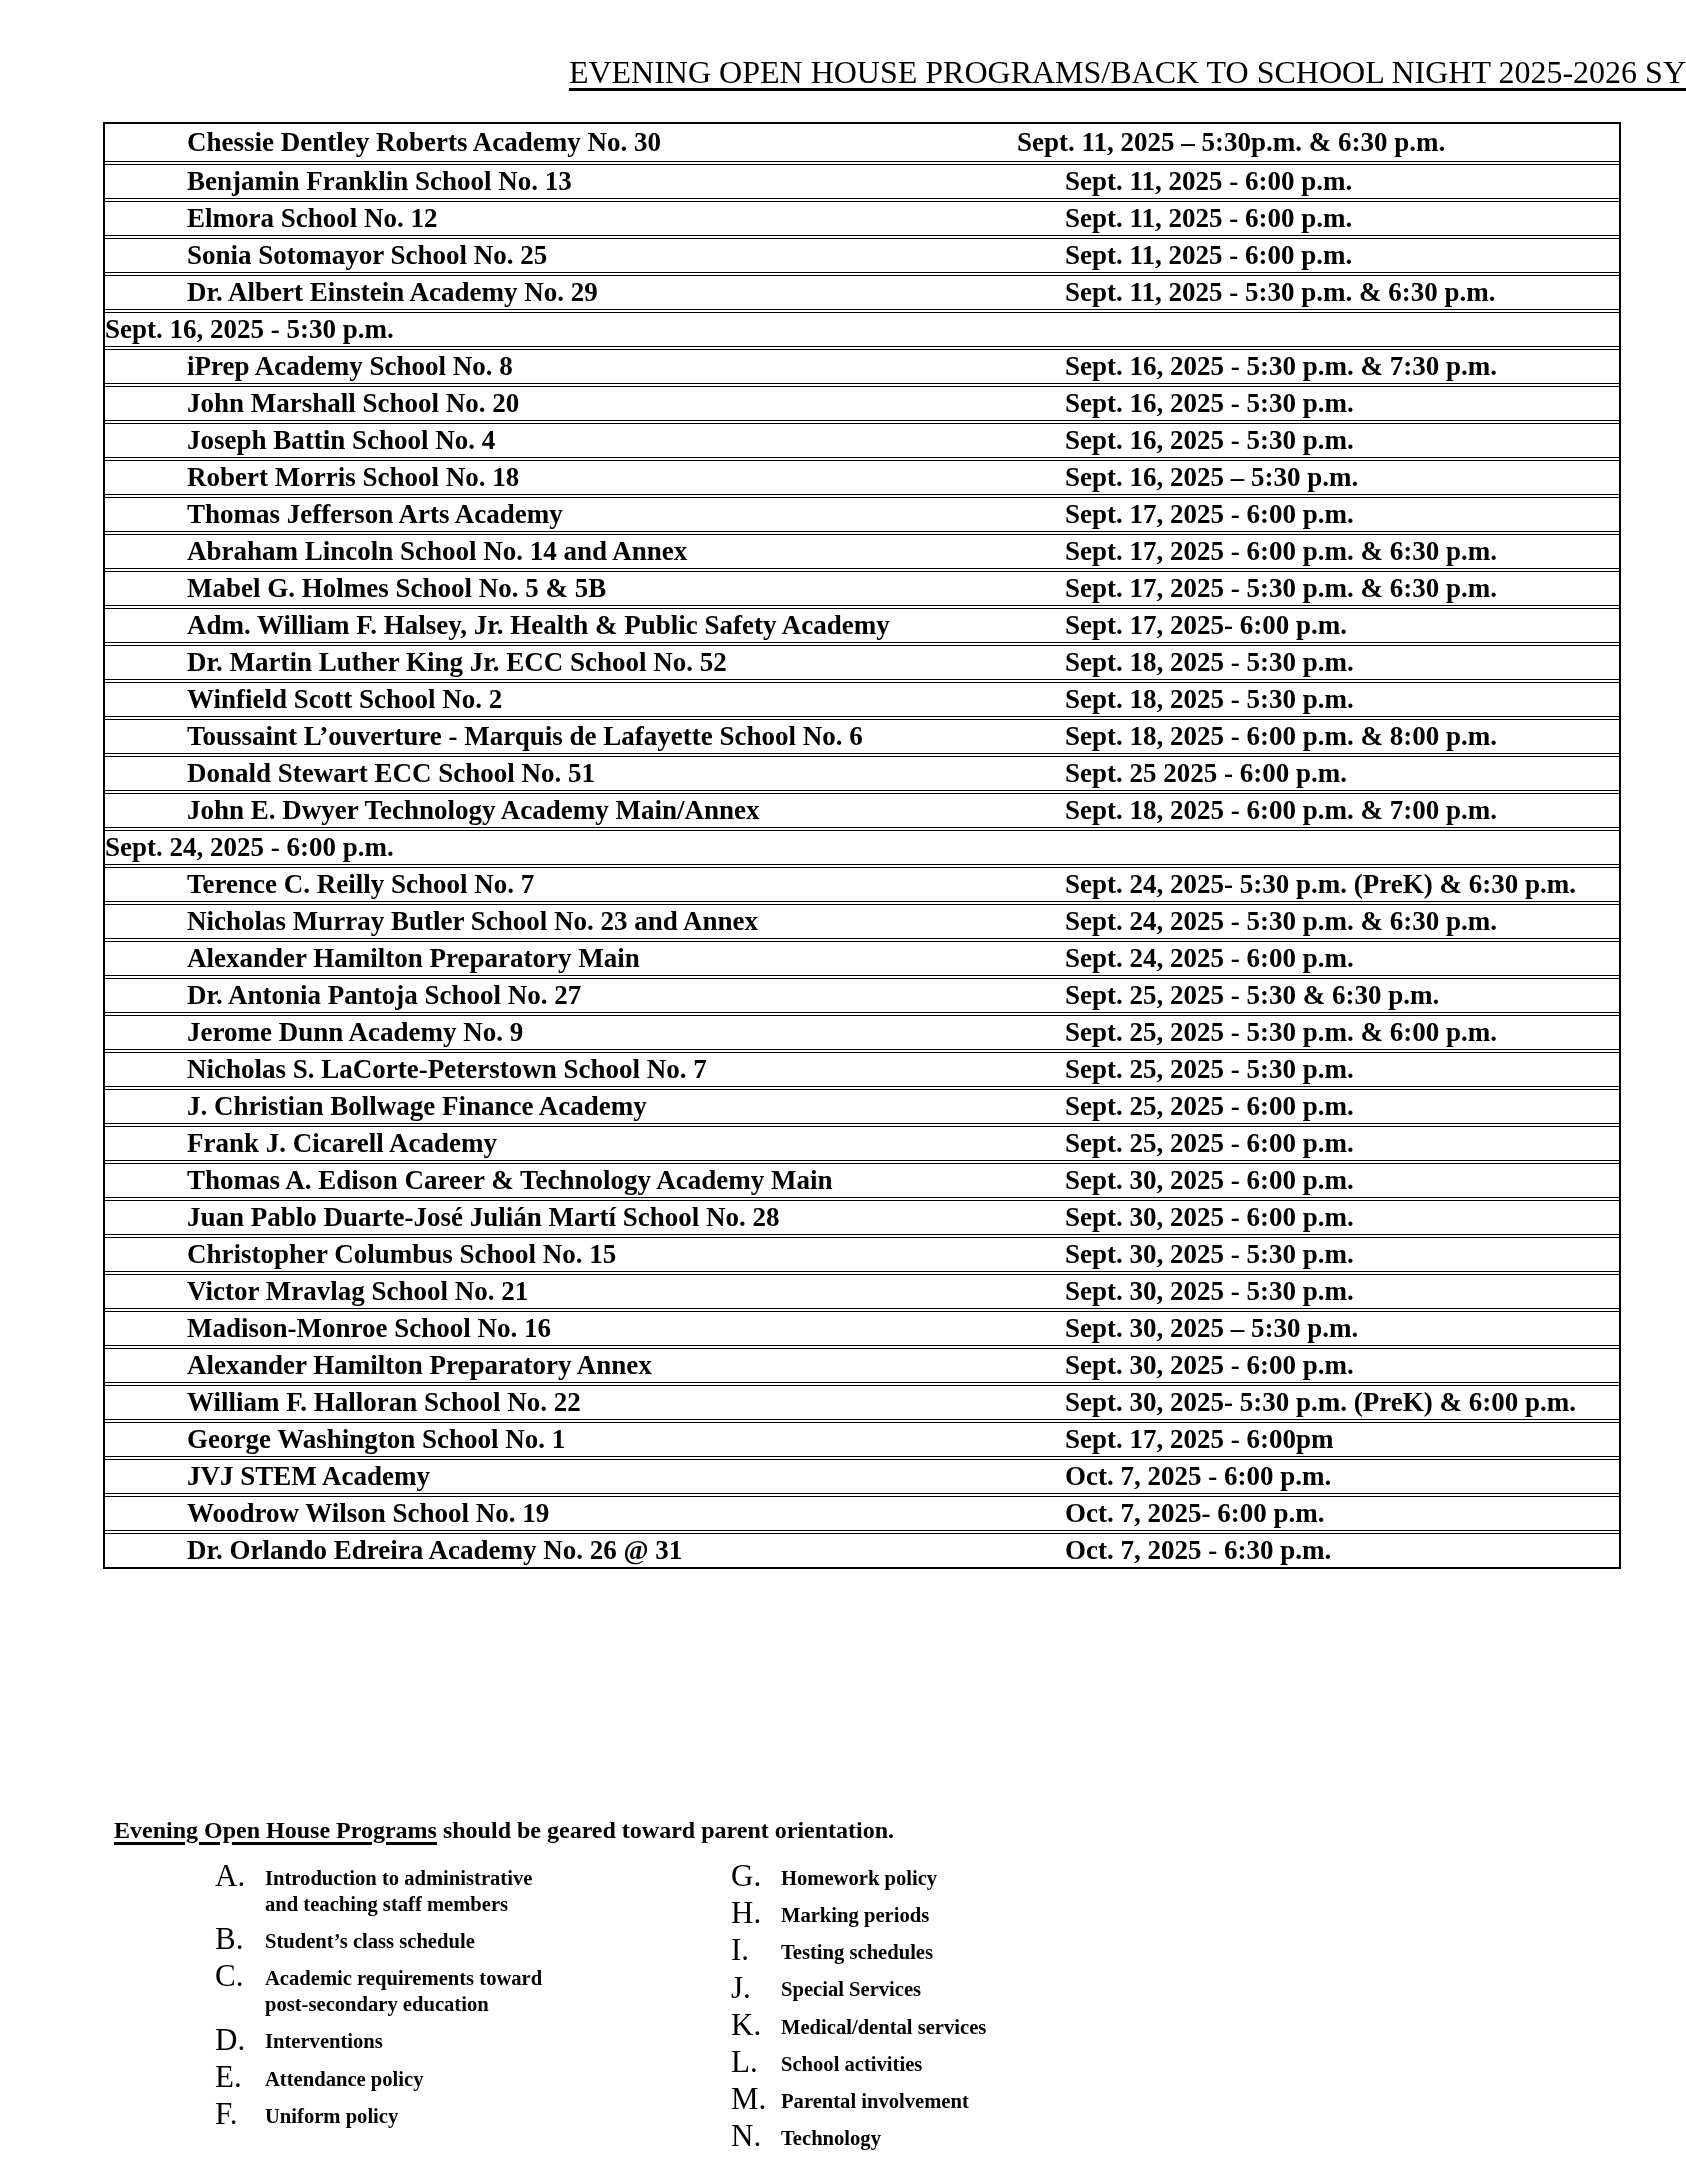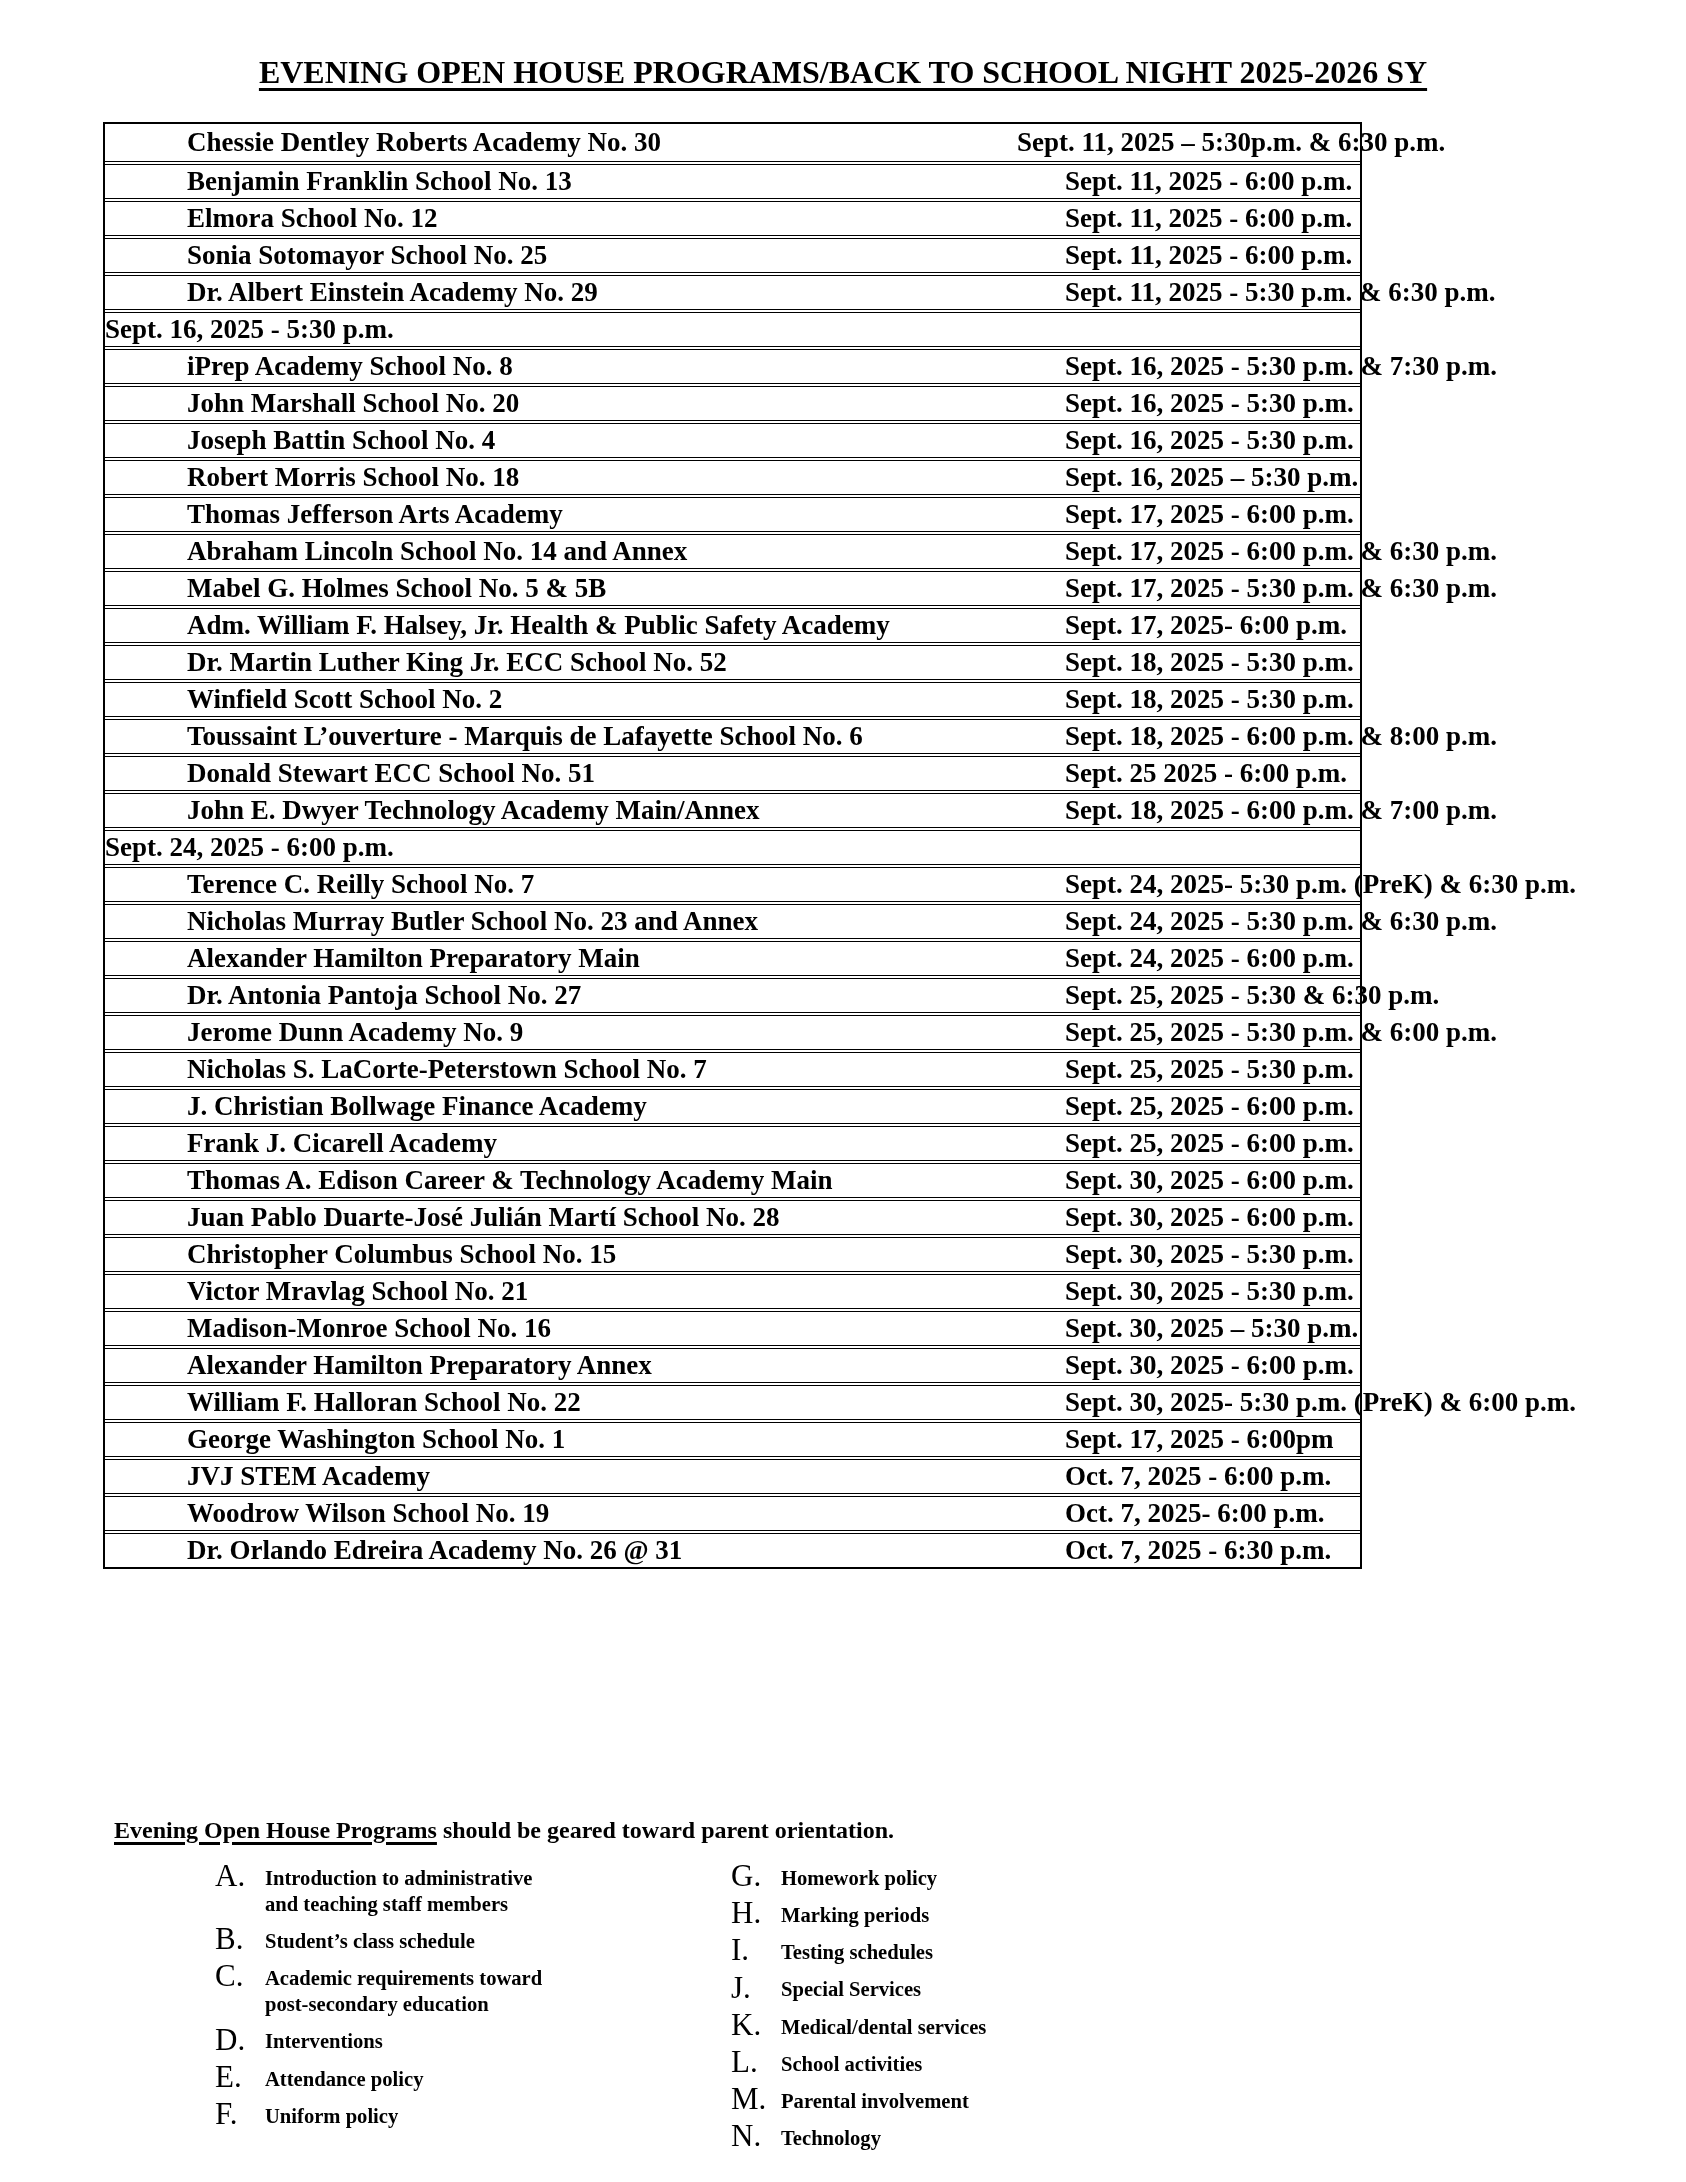--- a/index.html
+++ b/index.html
@@ -1,23 +1,23 @@
 <!DOCTYPE html>
 <html style="font-size:15px"><head>
 <meta charset="utf-8">
 <style>
   html,body{margin:0;padding:0;background:#ffffff;}
   body{width:1686px;height:2182px;font-family:"Liberation Serif",serif;color:#000;}
   .page{position:relative;width:1686px;height:2182px;overflow:hidden;background:#fff;}
 
-  .title{position:absolute;top:54px;left:0;width:100%;text-align:center;
-         font-size:32px;font-weight:bold;letter-spacing:0px;}
+  .title{position:absolute;top:54px;left:0;width:100%;text-align:right;
+         font-size:32px;font-weight:normal;letter-spacing:0px;}
   .title .u{text-decoration:underline;text-decoration-thickness:2.8px;text-underline-offset:4.7px;}
 
-  .schedule-table{position:absolute;left:103px;top:122px;width:1259px;
+  .schedule-table{position:absolute;left:103px;top:122px;width:1518px;
          border:2.8px solid #000;box-sizing:border-box;background:#fff;}
   .t-row{display:flex;align-items:center;height:37px;box-sizing:border-box;}
   .t-row + .t-row{border-top:4.7px double #000;gap:48px;}
   .cell-school{flex:0 0 912px;box-sizing:border-box;padding-left:82px;
          font-weight:bold;font-size:27px;white-space:nowrap;overflow:visible;}
   .cell-date{flex:1;font-weight:bold;font-size:27px;white-space:nowrap;}
 
   .note-heading{position:absolute;left:114px;top:1817px;font-size:24px;font-weight:bold;}
   .note-heading .u{text-decoration:underline;text-decoration-thickness:2.8px;text-underline-offset:3.7px;}
 

